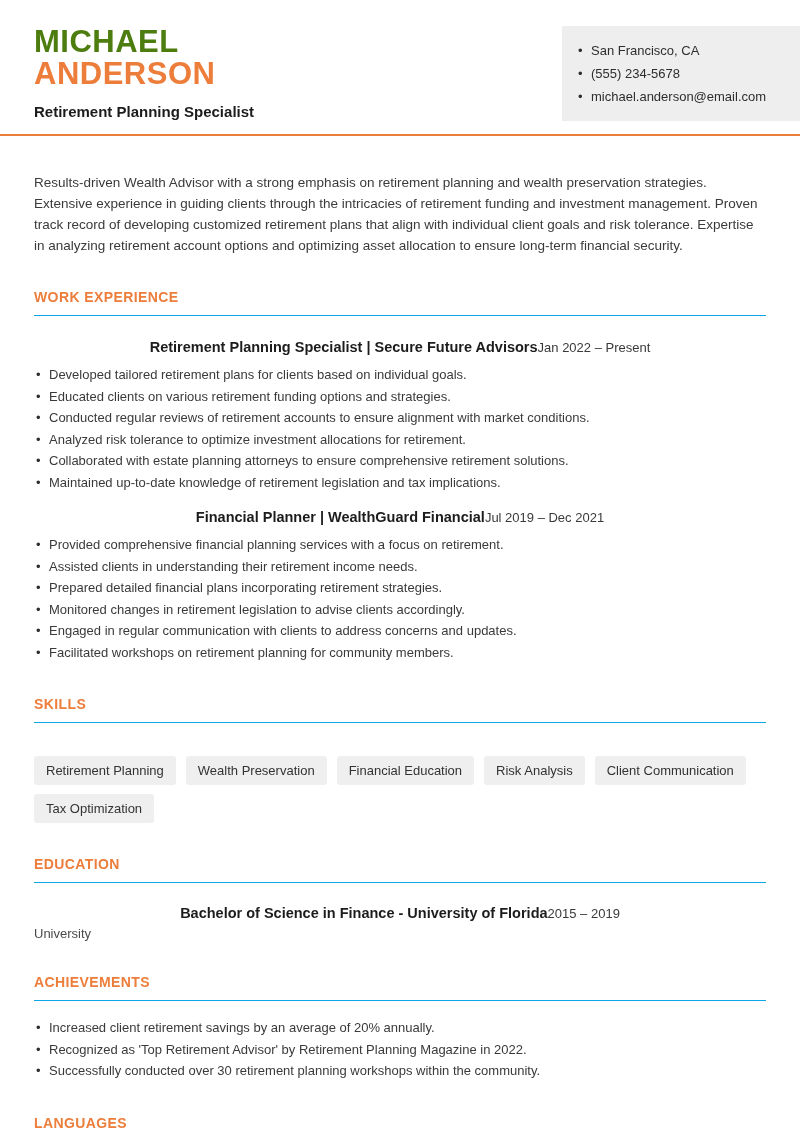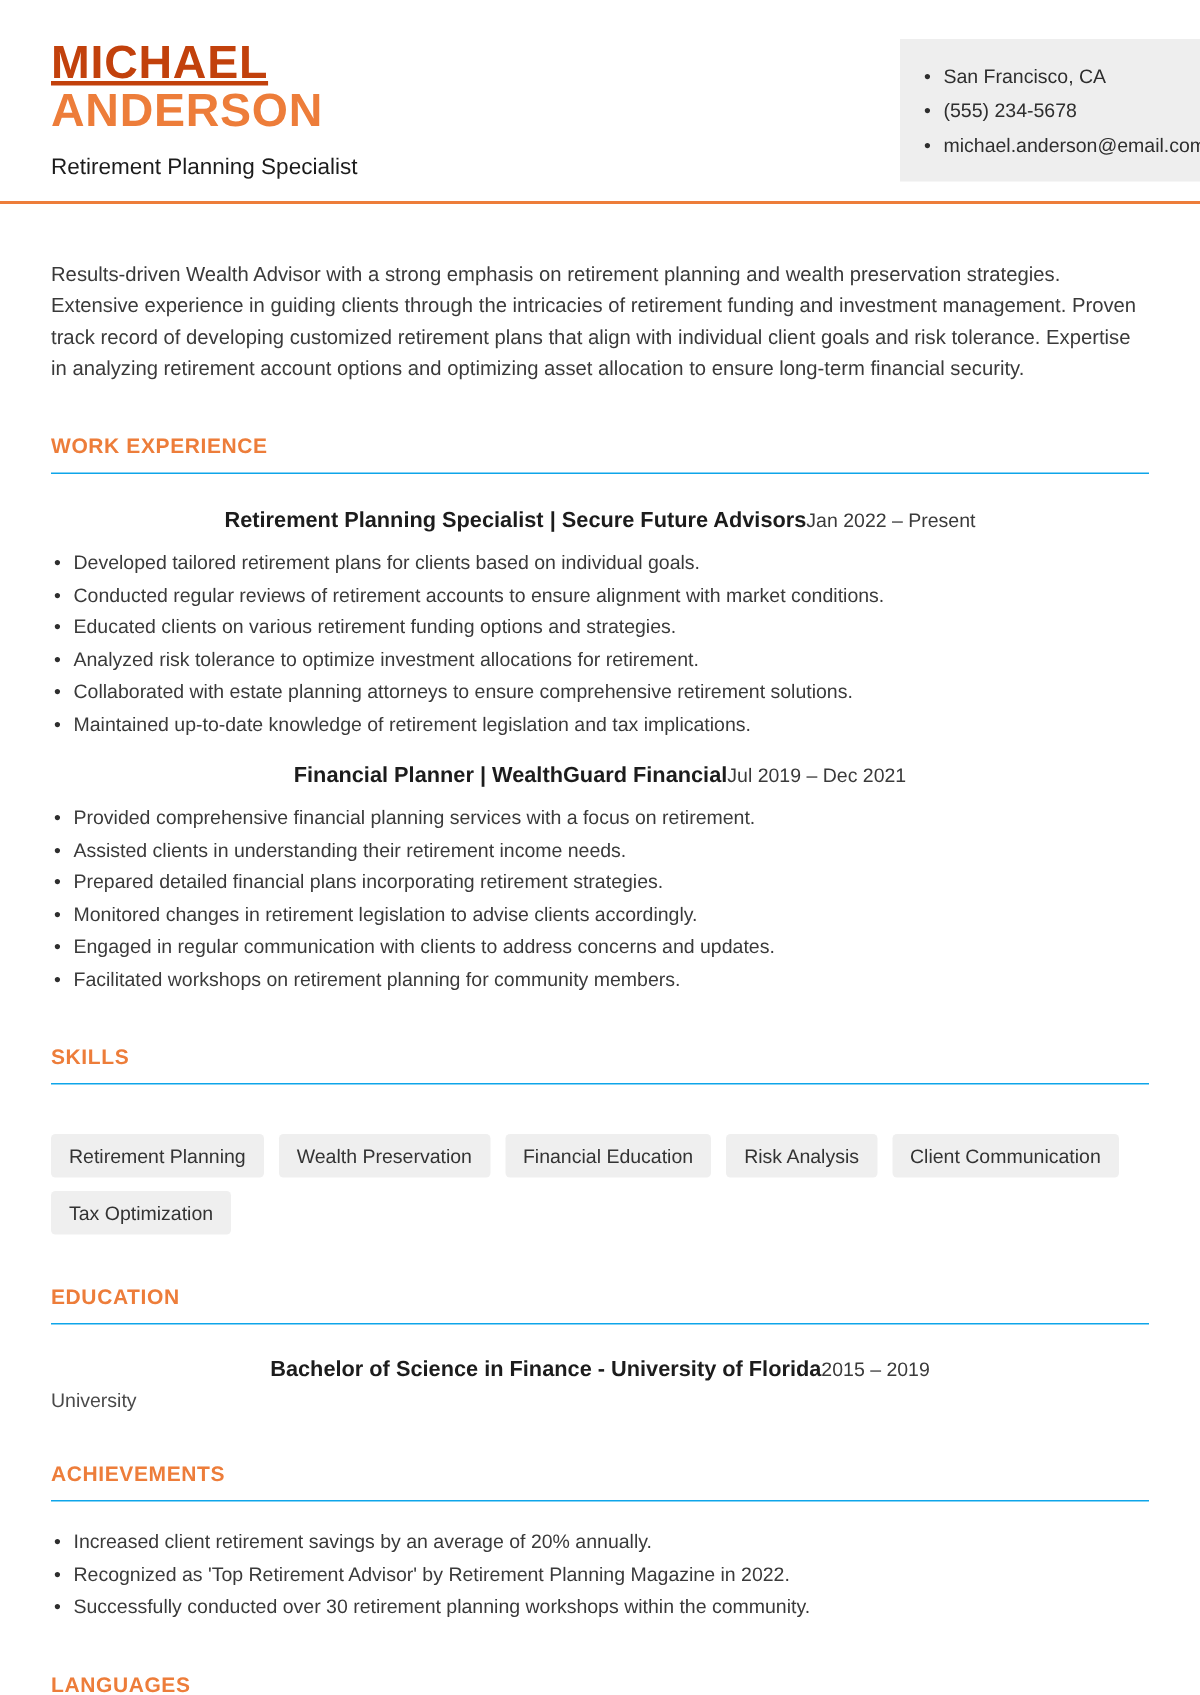--- a/index.html
+++ b/index.html
@@ -18,31 +18,31 @@
     justify-content: space-between;
     align-items: flex-start;
     padding: 26px 0 13px 34px;
   }
   .name-block h1 {
     font-size: 31px;
     line-height: 32px;
     font-weight: bold;
     letter-spacing: 0.5px;
   }
-  .name-first { display: block; color: #c2410c; text-decoration: underline; }
+  .name-first { display: block; color: #4d7c0f; }
   .name-last  { display: block; color: #ED7D3A; }
   .job-title {
     margin-top: 13px;
     font-size: 15px;
-    font-weight: 400;
+    font-weight: 700;
     color: #1c1c1c;
   }
   .contact-box {
     background: #EEEEEE;
-    width: 200px;
+    width: 238px;
     padding: 13px 16px 13px 16px;
     margin-top: 0;
   }
   .contact-box ul { list-style: none; }
   .contact-box li {
     position: relative;
     padding-left: 13px;
     font-size: 13px;
     line-height: 23px;
     color: #2e2e2e;
@@ -169,22 +169,22 @@
     <section>
       <h2 class="section-heading">WORK EXPERIENCE</h2>
 
       <div class="job">
         <div class="row-between">
           <div class="item-title">Retirement Planning Specialist | Secure Future Advisors</div>
           <div class="item-dates">Jan 2022 – Present</div>
         </div>
         <ul class="bullets">
           <li>Developed tailored retirement plans for clients based on individual goals.</li>
+          <li>Educated clients on various retirement funding options and strategies.</li>
           <li>Conducted regular reviews of retirement accounts to ensure alignment with market conditions.</li>
-          <li>Educated clients on various retirement funding options and strategies.</li>
           <li>Analyzed risk tolerance to optimize investment allocations for retirement.</li>
           <li>Collaborated with estate planning attorneys to ensure comprehensive retirement solutions.</li>
           <li>Maintained up-to-date knowledge of retirement legislation and tax implications.</li>
         </ul>
       </div>
 
       <div class="job">
         <div class="row-between">
           <div class="item-title">Financial Planner | WealthGuard Financial</div>
           <div class="item-dates">Jul 2019 – Dec 2021</div>

